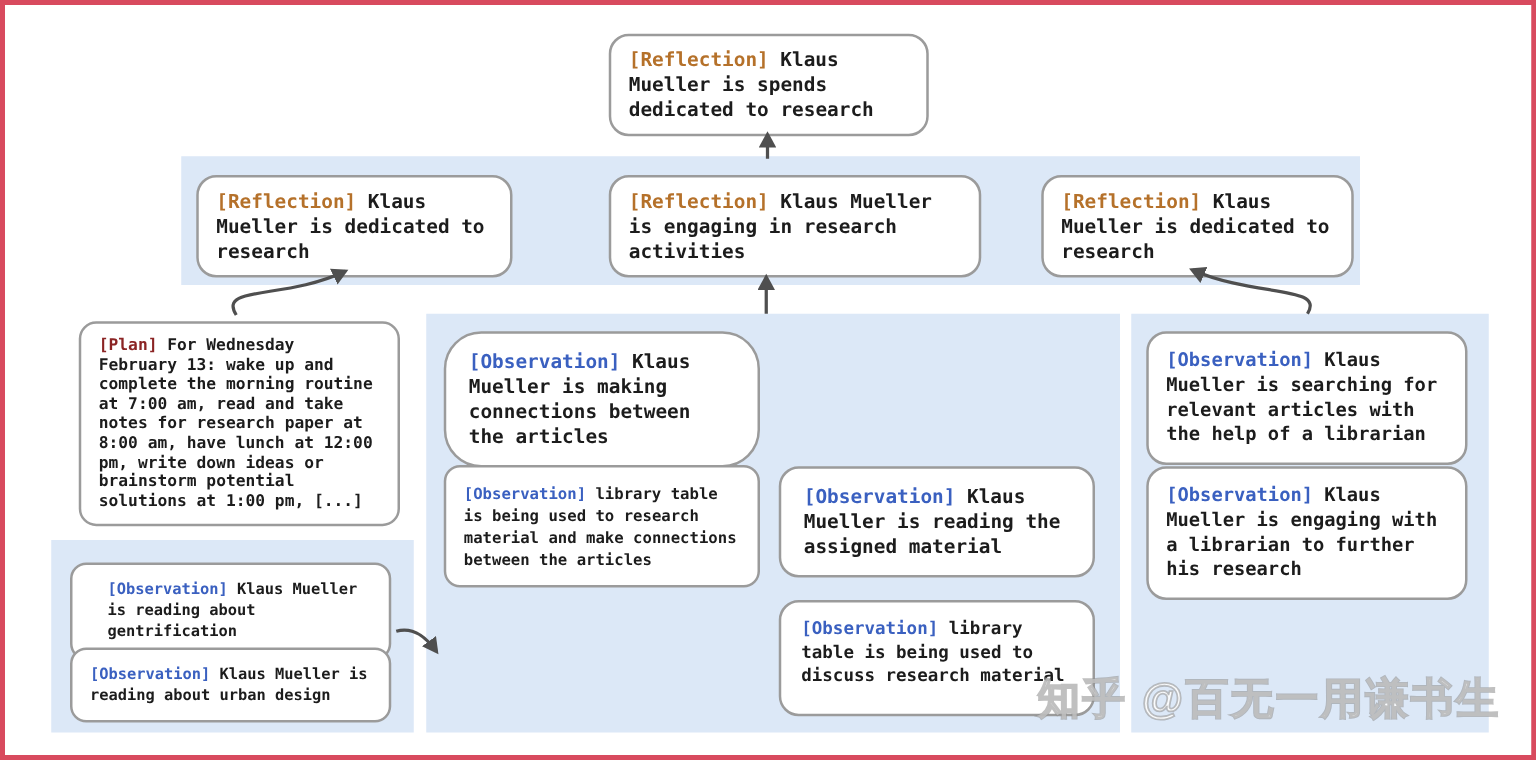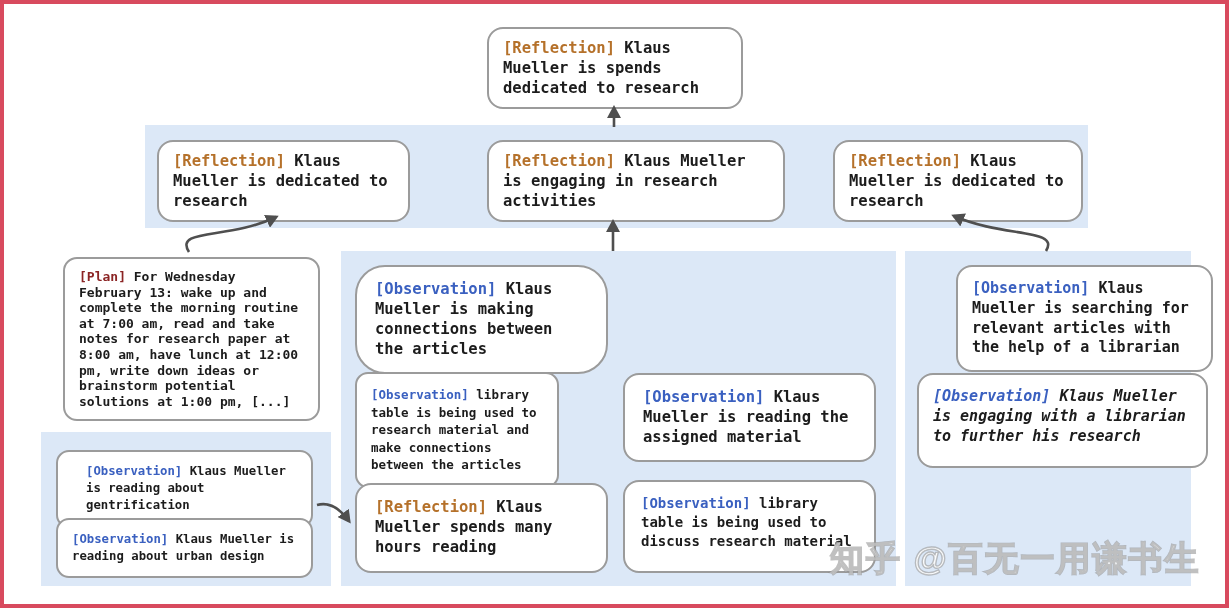--- a/index.html
+++ b/index.html
@@ -57,38 +57,35 @@
   <div class="box xs" style="left:56px;top:450px;width:257px;min-height:56px;padding-left:28px;">
     <span class="tag t-obs">[Observation]</span><span>Klaus Mueller is reading about gentrification</span>
   </div>
   <div class="box xs" style="left:56px;top:518px;width:257px;min-height:56px;">
     <span class="tag t-obs">[Observation]</span><span>Klaus Mueller is reading about urban design</span>
   </div>
 
   <div class="box pad-mid" style="left:355px;top:265px;width:253px;min-height:92px;border-radius:30px;">
     <span class="tag t-obs">[Observation]</span><span>Klaus Mueller is making connections between the articles</span>
   </div>
-  <div class="box sm" style="left:355px;top:372px;width:204px;min-height:95px;">
+  <div class="box sm" style="left:355px;top:372px;width:253px;min-height:95px;">
     <span class="tag t-obs">[Observation]</span><span>library table is being used to research material and make connections between the articles</span>
-  </div>
-  <div class="box pad-mid" style="left:355px;top:483px;width:253px;min-height:90px;">
-    <span class="tag t-refl">[Reflection]</span><span>Klaus Mueller spends many hours reading</span>
   </div>
 
   <div class="box pad-mid" style="left:623px;top:373px;width:253px;min-height:89px;">
     <span class="tag t-obs">[Observation]</span><span>Klaus Mueller is reading the assigned material</span>
   </div>
   <div class="box md" style="left:623px;top:480px;width:253px;min-height:93px;">
     <span class="tag t-obs">[Observation]</span><span>library table is being used to discuss research material</span>
   </div>
 
-  <div class="box rt" style="left:917px;top:265px;width:257px;min-height:95px;margin-left:39px;">
+  <div class="box rt" style="left:917px;top:265px;width:257px;min-height:95px;">
     <span class="tag t-obs">[Observation]</span><span>Klaus Mueller is searching for relevant articles with the help of a librarian</span>
   </div>
-  <div class="box rt" style="left:917px;top:373px;width:291px;min-height:95px;font-style:italic;">
+  <div class="box rt" style="left:917px;top:373px;width:257px;min-height:95px;">
     <span class="tag t-obs">[Observation]</span><span>Klaus Mueller is engaging with a librarian to further his research</span>
   </div>
 
   <svg class="arrows" width="1229" height="608" viewBox="0 0 1229 608">
     <defs>
       <marker id="ah" markerUnits="userSpaceOnUse" markerWidth="14" markerHeight="14" refX="10" refY="7" orient="auto">
         <path d="M0,0 L13,7 L0,14 z" fill="#4f4f4f"></path>
       </marker>
     </defs>
     <path d="M 614 127 L 614 108" stroke="#4f4f4f" stroke-width="2.6" fill="none" marker-end="url(#ah)"></path>

